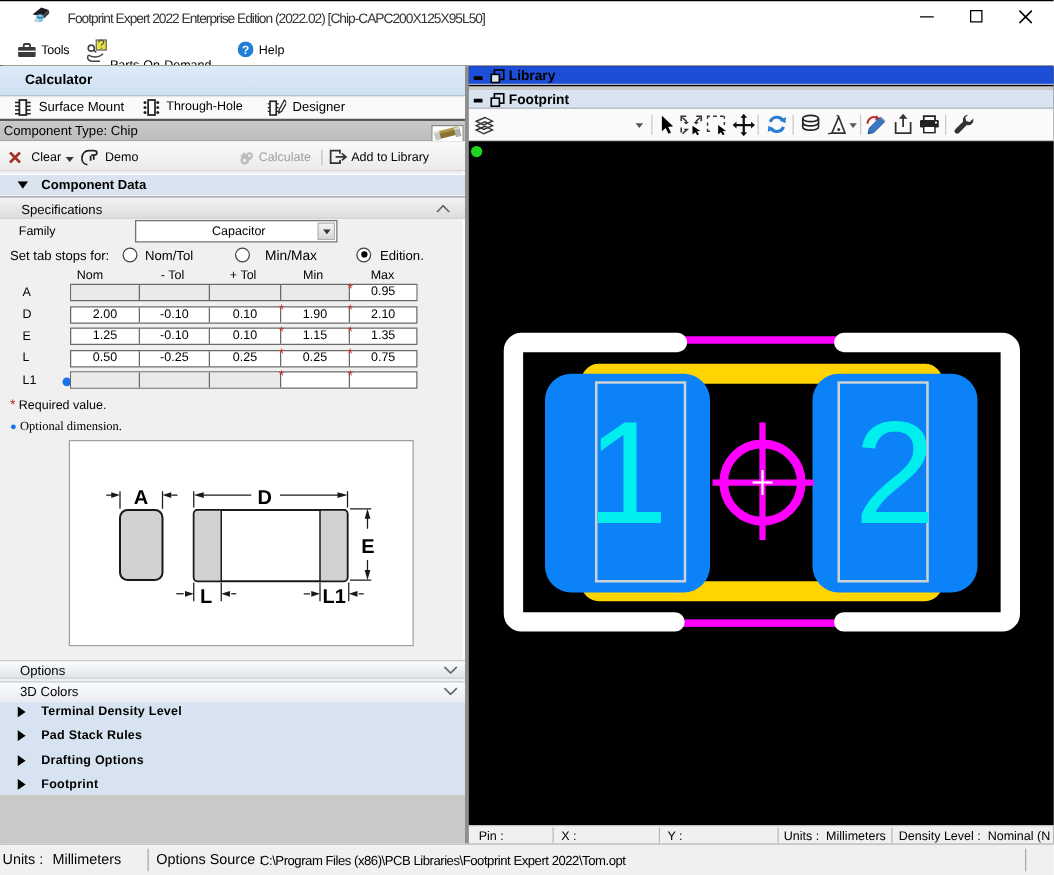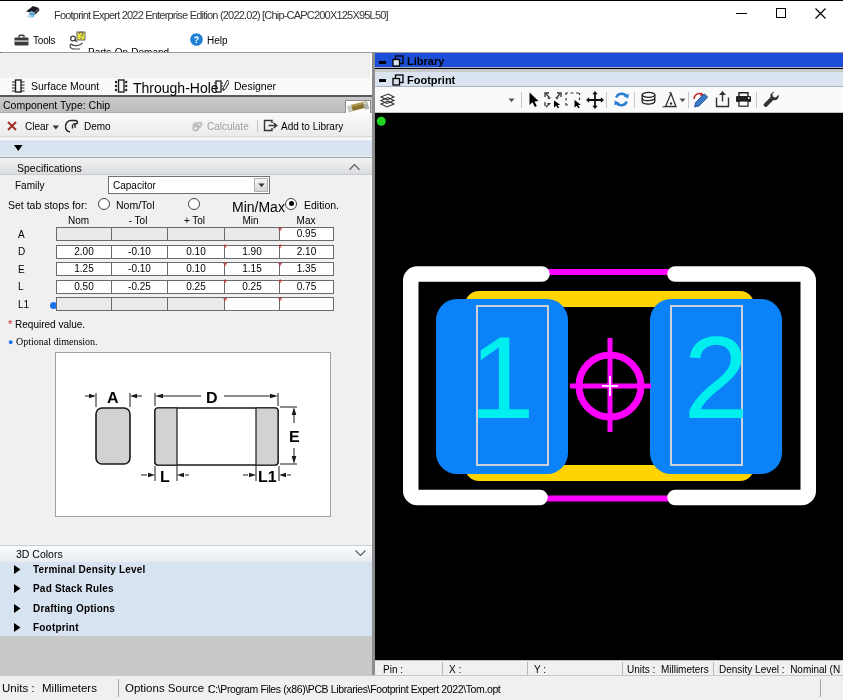--- a/index.html
+++ b/index.html
@@ -55,20 +55,23 @@
 </div>
 <div class="abs" style="left:207px;top:35px;">Help</div>
 
 <div class="abs" style="left:0;top:52px;width:843px;height:1px;background:#9a9a9a;"></div>
 <div class="abs" style="left:0;top:52px;width:1.5px;height:623px;background:#6f6f6f;"></div>
 <div class="abs" style="left:370px;top:53px;width:2px;height:622px;background:#fdfdfd;"></div>
 <div class="abs" style="left:372px;top:53px;width:3px;height:622px;background:#8e8e8e;"></div>
 
 <div class="abs" id="leftpanel" style="left:0;top:53px;width:370px;height:622px;background:#f0f0f0;">
 
+  <div class="abs" style="left:0;top:0;width:372px;height:24px;background:linear-gradient(#dcebf8,#cfe0f2);border-bottom:1px solid #b4c4d4;">
+    <div style="margin:5px 0 0 20px;font-weight:bold;font-size:11px;">Calculator</div>
+  </div>
 
   <div class="abs" style="left:0;top:25px;width:372px;height:16.5px;background:#fafafa;"></div>
   <div class="abs" style="left:0;top:41.5px;width:372px;height:2px;background:#5a5a5a;"></div>
   <div class="abs" id="tab-sm" style="left:11px;top:26px;width:14px;height:14px;">
     <svg width="14" height="14" viewBox="0 0 14 14">
         <rect x="4.5" y="1" width="5.5" height="12" fill="none" stroke="#222" stroke-width="1.4"></rect>
         <path d="M1 3h3.5M1 6h3.5M1 9h3.5M1 12h3.5M10 3h3.5M10 6h3.5M10 9h3.5M10 12h3.5" stroke="#222" stroke-width="1.2"></path>
       </svg>
   </div>
   <div class="abs" style="left:31px;top:26.5px;font-size:10.5px;">Surface Mount</div>
@@ -76,21 +79,21 @@
     <svg width="14" height="14" viewBox="0 0 14 14">
         <rect x="4.5" y="1" width="5.5" height="12" fill="none" stroke="#222" stroke-width="1.4"></rect>
         <circle cx="2" cy="3" r="1.2" fill="#222"></circle>
         <circle cx="2" cy="7" r="1.2" fill="#222"></circle>
         <circle cx="2" cy="11" r="1.2" fill="#222"></circle>
         <circle cx="12.2" cy="3" r="1.2" fill="#222"></circle>
         <circle cx="12.2" cy="7" r="1.2" fill="#222"></circle>
         <circle cx="12.2" cy="11" r="1.2" fill="#222"></circle>
       </svg>
   </div>
-  <div class="abs" style="left:133px;top:26.5px;font-size:14px;">Through-Hole</div>
+  <div class="abs" style="left:133px;top:26.5px;font-size:10px;">Through-Hole</div>
   <div class="abs" id="tab-ds" style="left:214px;top:26px;width:15px;height:14px;">
     <svg width="15" height="14" viewBox="0 0 15 14">
         <rect x="2" y="2" width="5" height="11" fill="none" stroke="#222" stroke-width="1.3"></rect>
         <path d="M0 4h2M0 7h2M0 10h2M7 4h2M7 7h2M7 10h2" stroke="#222" stroke-width="1"></path>
         <path d="M13.5 1 L9.5 8.5 l-0.5 3 2.3-1.4 4-7 z" fill="none" stroke="#222" stroke-width="1"></path>
       </svg>
   </div>
   <div class="abs" style="left:234px;top:26.5px;font-size:10.5px;">Designer</div>
 
   <div class="abs" style="left:0;top:44px;width:372px;height:16px;background:linear-gradient(#c9c9c9,#bdbdbd);border-bottom:1px solid #a8a8a8;">
@@ -136,49 +139,50 @@
   <svg class="abs" style="left:263px;top:66px;" width="15" height="13" viewBox="0 0 15 13">
       <path d="M9 4 V1.5 H1.5 V11.5 H9 V9" fill="none" stroke="#333" stroke-width="1.4"></path>
       <path d="M5.5 6.5 h8 M10.5 3.8 L13.8 6.5 L10.5 9.2" fill="none" stroke="#333" stroke-width="1.3"></path>
     </svg>
   <div class="abs" style="left:281px;top:68px;">Add to Library</div>
 
   <div class="abs" style="left:0;top:86px;width:372px;height:17px;background:#d9e4f0;border-top:1px solid #fff;">
     <svg style="position:absolute;left:14px;top:5px;" width="8.5" height="6" viewBox="0 0 8.5 6">
         <path d="M0 0 h8.5 l-4.25 6 z" fill="#000"></path>
       </svg>
+    <div style="margin:1.5px 0 0 33px;font-weight:bold;font-size:10.5px;">Component Data</div>
   </div>
 
   <div class="abs" style="left:0;top:104px;width:372px;height:18px;background:linear-gradient(#f2f3f4,#dcdddf);border-bottom:1px solid #c8cdd4;border-top:1px solid #9aa0a8;">
     <div style="margin:4px 0 0 17px;font-size:10.5px;">Specifications</div>
     <svg style="position:absolute;right:12px;top:6px;" width="11" height="6" viewBox="0 0 11 6">
         <path d="M0.5 5.8 L5.5 0.5 L10.5 5.8" fill="none" stroke="#666" stroke-width="1.3"></path>
       </svg>
   </div>
 
   <div class="abs" style="left:15px;top:127px;">Family</div>
   <div class="abs" style="left:108px;top:123px;width:162px;height:17.5px;background:#fff;border:1px solid #707070;">
-    <div style="margin:3px 0 0 4px;">Capacitor</div>
+    <div style="margin:3px 0 0 4px;text-align:center;">Capacitor</div>
     <div style="position:absolute;right:1px;top:1px;width:14px;height:14px;background:linear-gradient(#f4f4f4,#d6d6d6);border:1px solid #b0b0b0;">
       <svg style="position:absolute;left:2.5px;top:4px;" width="7" height="5" viewBox="0 0 7 5">
           <path d="M0.5 0.5 h6 l-3 3.8 z" fill="#333"></path>
         </svg>
     </div>
   </div>
 
   <div class="abs" style="left:8px;top:146px;font-size:10.5px;">Set tab stops for:</div>
   <div class="abs" style="left:98px;top:144.5px;width:12px;height:12px;border-radius:50%;border:1px solid #444;background:#fff;"></div>
   <div class="abs" style="left:116px;top:146px;font-size:10.5px;">Nom/Tol</div>
   <div class="abs" style="left:188px;top:144.5px;width:12px;height:12px;border-radius:50%;border:1px solid #444;background:#fff;"></div>
-  <div class="abs" style="left:216px;top:146px;font-size:14px;padding-left:16px;">Min/Max</div>
+  <div class="abs" style="left:196px;top:146px;font-size:11px;padding-left:16px;">Min/Max</div>
   <div class="abs" style="left:285px;top:144.5px;width:12px;height:12px;border-radius:50%;border:1px solid #444;background:#fff;"></div>
   <div class="abs" style="left:288.5px;top:148px;width:5px;height:5px;border-radius:50%;background:#000;"></div>
   <div class="abs" style="left:304px;top:146px;font-size:10.5px;">Edition.</div>
 
-  <div class="abs" style="left:68px;top:162px;width:54px;text-align:left;">Nom</div>
+  <div class="abs" style="left:45px;top:162px;width:54px;text-align:center;">Nom</div>
   <div class="abs" style="left:110px;top:162px;width:56px;text-align:center;">- Tol</div>
   <div class="abs" style="left:166px;top:162px;width:57px;text-align:center;">+ Tol</div>
   <div class="abs" style="left:223px;top:162px;width:55px;text-align:center;">Min</div>
   <div class="abs" style="left:278px;top:162px;width:56px;text-align:center;">Max</div>
 
   <div class="abs" style="left:18px;top:176px;">A</div>
   <div class="abs" style="left:18px;top:193px;">D</div>
   <div class="abs" style="left:18px;top:211px;">E</div>
   <div class="abs" style="left:18px;top:228px;">L</div>
   <div class="abs" style="left:18px;top:246px;">L1</div>
@@ -278,20 +282,26 @@
       <g font-weight="bold" font-size="16" fill="#000">
         <text x="51" y="50">A</text>
         <text x="150" y="50">D</text>
         <text x="233" y="89">E</text>
         <text x="104" y="129">L</text>
         <text x="202" y="129">L1</text>
       </g>
     </svg>
   </div>
 
+  <div class="abs" style="left:0;top:475px;width:372px;height:15px;background:linear-gradient(#fbfcfd,#dfe5ec);border-top:1px solid #c8cdd4;border-bottom:1px solid #c8cdd4;">
+    <div style="margin:2px 0 0 16px;font-size:10.5px;">Options</div>
+    <svg style="position:absolute;right:6px;top:4px;" width="11" height="6" viewBox="0 0 11 6">
+        <path d="M0.5 0.5 L5.5 5.5 L10.5 0.5" fill="none" stroke="#666" stroke-width="1.3"></path>
+      </svg>
+  </div>
 
   <div class="abs" style="left:0;top:492px;width:372px;height:25px;background:linear-gradient(#fbfcfd,#dfe5ec);border-top:1px solid #c8cdd4;border-bottom:1px solid #c8cdd4;">
     <div style="margin:2px 0 0 16px;font-size:10.5px;">3D Colors</div>
     <svg style="position:absolute;right:6px;top:4px;" width="11" height="6" viewBox="0 0 11 6">
         <path d="M0.5 0.5 L5.5 5.5 L10.5 0.5" fill="none" stroke="#666" stroke-width="1.3"></path>
       </svg>
   </div>
 
   <div class="abs" style="left:0;top:509px;width:372px;height:74px;background:#d7e3f1;"></div>
   <div class="abs" id="explist" style="left:0;top:508px;width:372px;">

